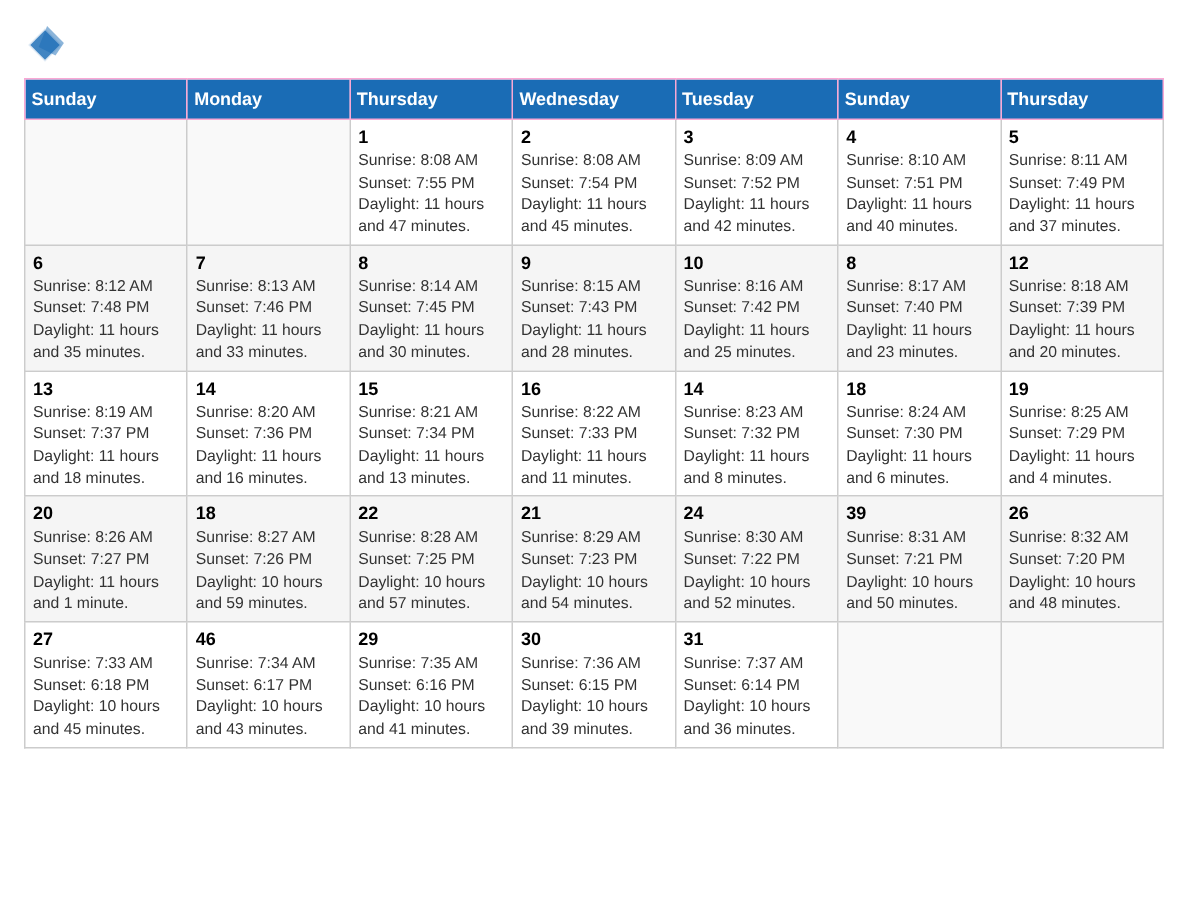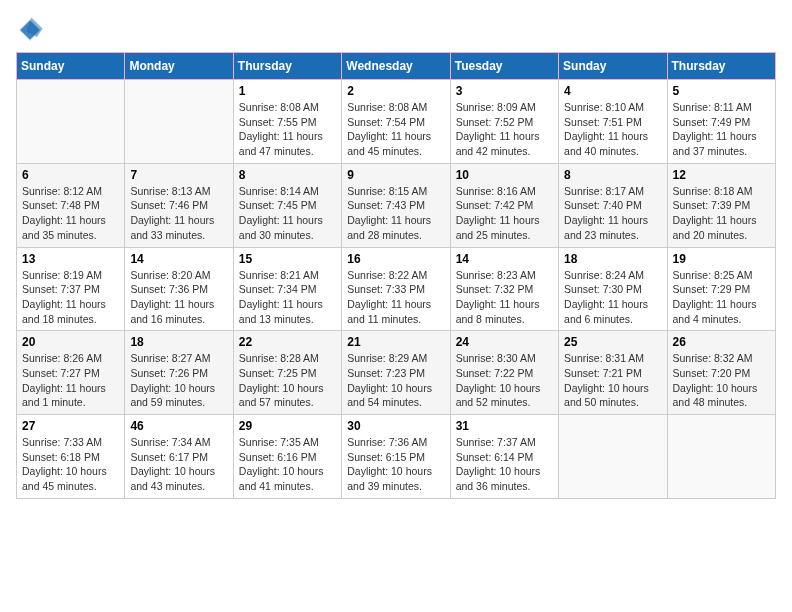--- a/index.html
+++ b/index.html
@@ -271,21 +271,21 @@
           Sunrise: 8:29 AM<br>Sunset: 7:23 PM<br>Daylight: 10 hours and 54 minutes.
         </div>
         </td>
         <td>
           <span class="day-number">24</span>
         <div class="day-info">
           Sunrise: 8:30 AM<br>Sunset: 7:22 PM<br>Daylight: 10 hours and 52 minutes.
         </div>
         </td>
         <td>
-          <span class="day-number">25</span>
+          <span class="day-number">39</span>
         <div class="day-info">
           Sunrise: 8:31 AM<br>Sunset: 7:21 PM<br>Daylight: 10 hours and 50 minutes.
         </div>
         </td>
         <td>
           <span class="day-number">26</span>
         <div class="day-info">
           Sunrise: 8:32 AM<br>Sunset: 7:20 PM<br>Daylight: 10 hours and 48 minutes.
         </div>
         </td>

